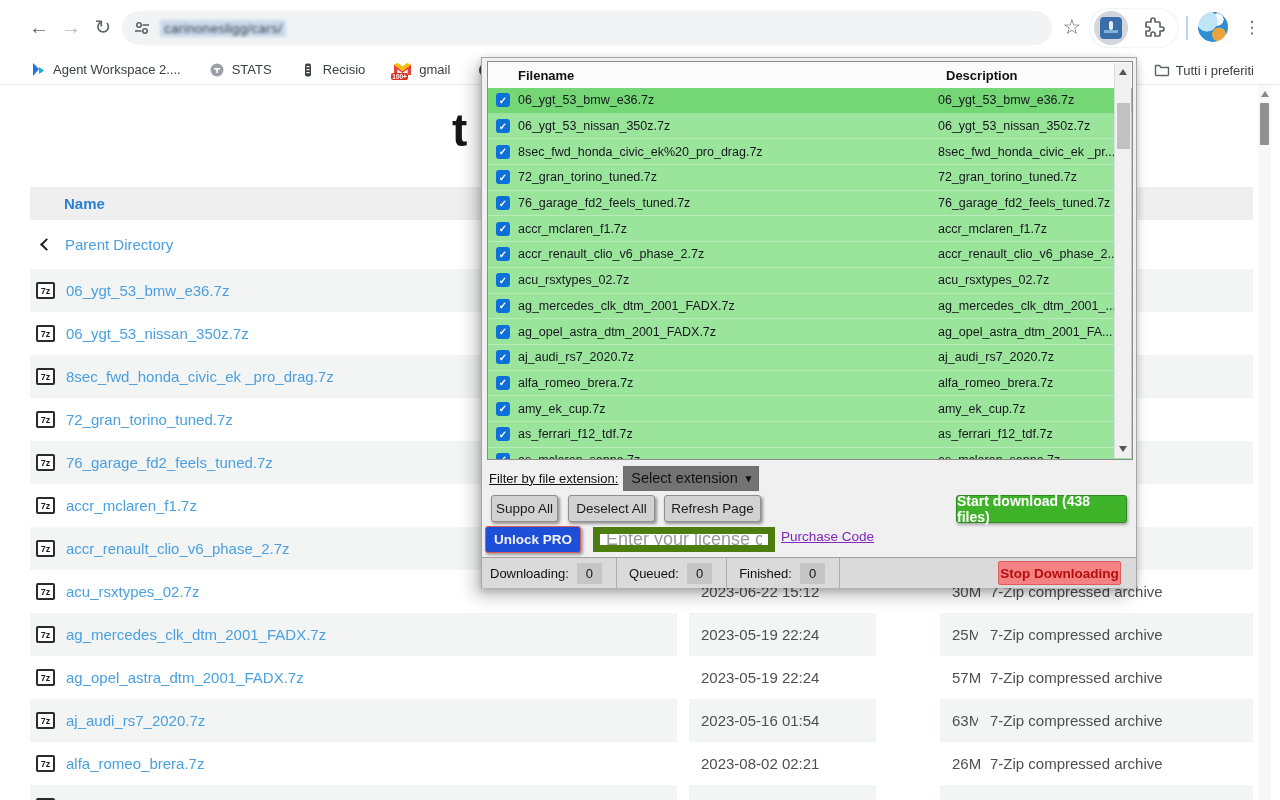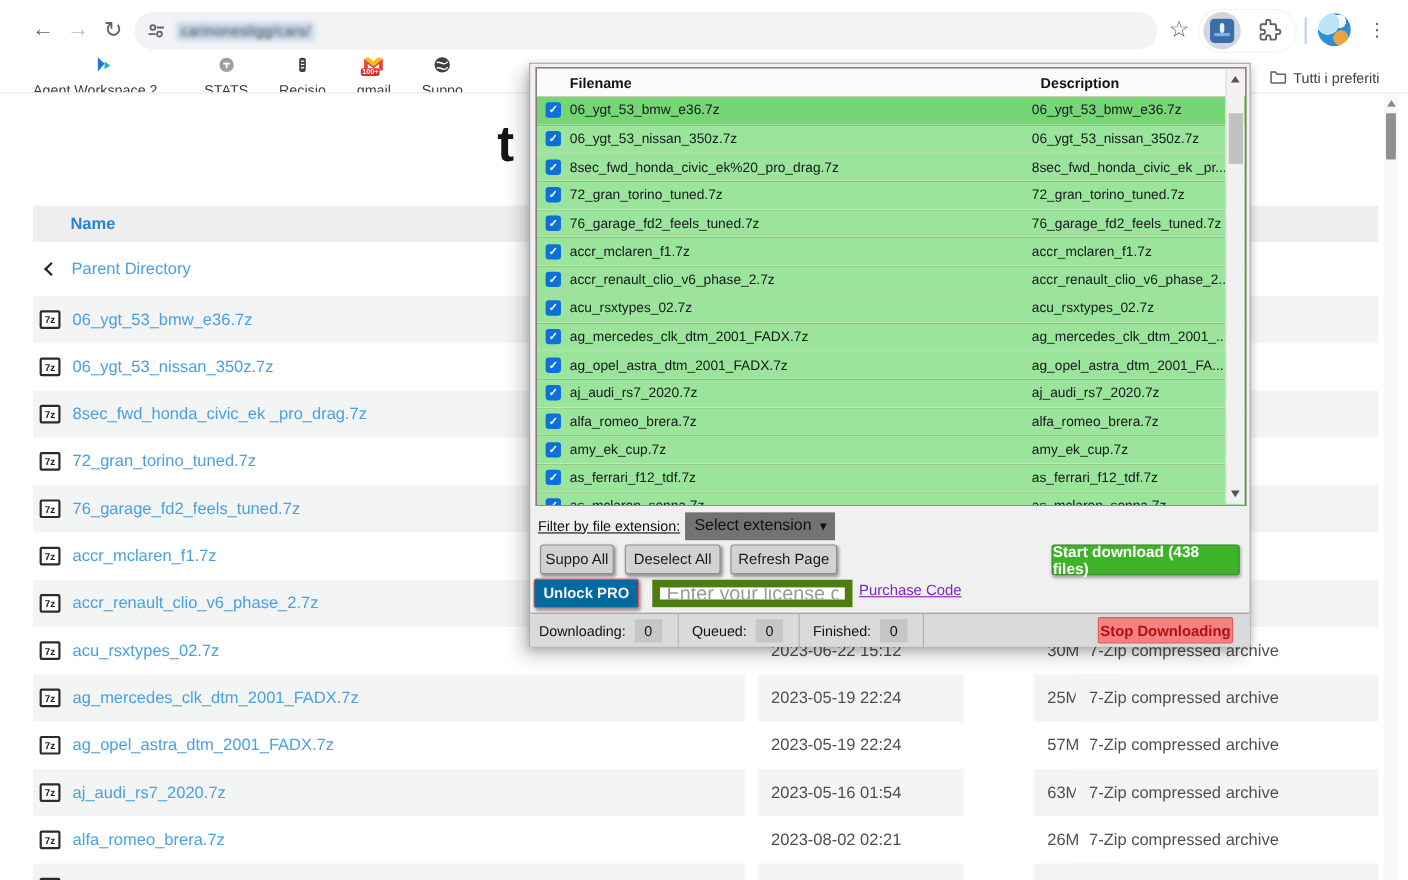--- a/index.html
+++ b/index.html
@@ -32,21 +32,21 @@
   .avatar { position:absolute; left:1198px; top:12px; width:30px; height:30px; border-radius:50%;
             background: radial-gradient(circle at 70% 75%, #e8a33d 0 22%, transparent 23%),
                         radial-gradient(circle at 30% 30%, #bfe3f7 0 35%, transparent 36%),
                         radial-gradient(circle at 65% 25%, #f2f7fb 0 20%, transparent 21%),
                         radial-gradient(circle at 50% 60%, #2d8fd6 0 60%, #1b6fb0 100%); }
   .kebab { position:absolute; left:1240px; top:15px; width:24px; height:24px; display:flex; align-items:center; justify-content:center;
            font-size:17px; color:#5f6368; letter-spacing:0; }
 
   
   .bookmarks { position:absolute; left:0; top:56px; width:1280px; height:28px; background:#fff; display:flex; align-items:center; }
-  .bm { display:flex; align-items:center; gap:7px; margin-left:28px; font-size:13px; color:#3c4043; white-space:nowrap;flex-direction:column; }
+  .bm { display:flex; align-items:flex-start; gap:7px; margin-left:28px; font-size:13px; color:#3c4043; white-space:nowrap; }
   .bm:first-child { margin-left:30px; }
   .bm-right { position:absolute; right:26px; top:0; height:28px; display:flex; align-items:center; gap:6px; font-size:13px; color:#3c4043; }
   .bm-ic { width:16px; height:16px; flex:0 0 auto; position:relative; }
   .gmail-badge { position:absolute; left:-2px; bottom:-2px; background:#d93025; color:#fff; font-size:6.5px; font-weight:bold;
                  padding:0 1px; border-radius:2px; line-height:7px; }
 
   
   .content { position:absolute; left:0; top:84px; width:1280px; height:716px; background:#fff; border-top:1px solid #e8eaed; }
   .page-title { position:absolute; left:452px; top:18px; font-size:46px; font-weight:bold; color:#161616; }
   .thead-bar { position:absolute; left:30px; top:102px; width:1223px; height:33px; background:#efefef; display:flex; align-items:center; }
@@ -101,21 +101,21 @@
 
   .wbtn { position:absolute; top:437px; height:27px; background:#d2d2d2; border:1px solid #8f8f8f; border-radius:3px;
           font-size:13.5px; color:#1a1a1a; display:flex; align-items:center; justify-content:center;
           box-shadow:1.5px 2px 3px rgba(0,0,0,.38); }
   .btn-selectall { left:9px; width:67px; }
   .btn-deselectall { left:86px; width:87px; }
   .btn-refresh { left:182px; width:97px; }
   .btn-start { position:absolute; left:474px; top:437px; width:171px; height:28px; background:#3eb229; border:1px solid #2f8c1f;
                border-radius:3px; color:#fff; font-weight:bold; font-size:14px; display:flex; align-items:center; justify-content:center;
                box-shadow:1px 2px 3px rgba(0,0,0,.3); }
-  .btn-unlock { position:absolute; left:3px; top:468px; width:96px; height:27px; background:#0369a1; border:1px solid #d85c5c;
+  .btn-unlock { position:absolute; left:3px; top:468px; width:96px; height:27px; background:#1d4ed8; border:1px solid #d85c5c;
                 border-radius:3px; color:#f2f2f2; font-weight:bold; font-size:13.5px; display:flex; align-items:center; justify-content:center;
                 box-shadow:1.5px 2px 3px rgba(0,0,0,.35); }
   .license-input { position:absolute; left:111px; top:469px; width:182px; height:25px; border:7px solid #4d7c0f; background:#fff;
                    font-size:18px; padding:0 6px; color:#222; font-family:"Liberation Sans",sans-serif; }
   .license-input::placeholder { color:#9a9a9a; }
   .purchase { position:absolute; left:299px; top:471px; font-size:13.5px; color:#8126be; text-decoration:underline; cursor:pointer; }
 
   .statusbar { position:absolute; left:0; top:499px; width:654px; height:31px; background:#dadada; border-top:1px solid #9f9f9f;
                display:flex; align-items:center; font-size:13px; color:#111; }
   .st-label { margin-left:8px; }

